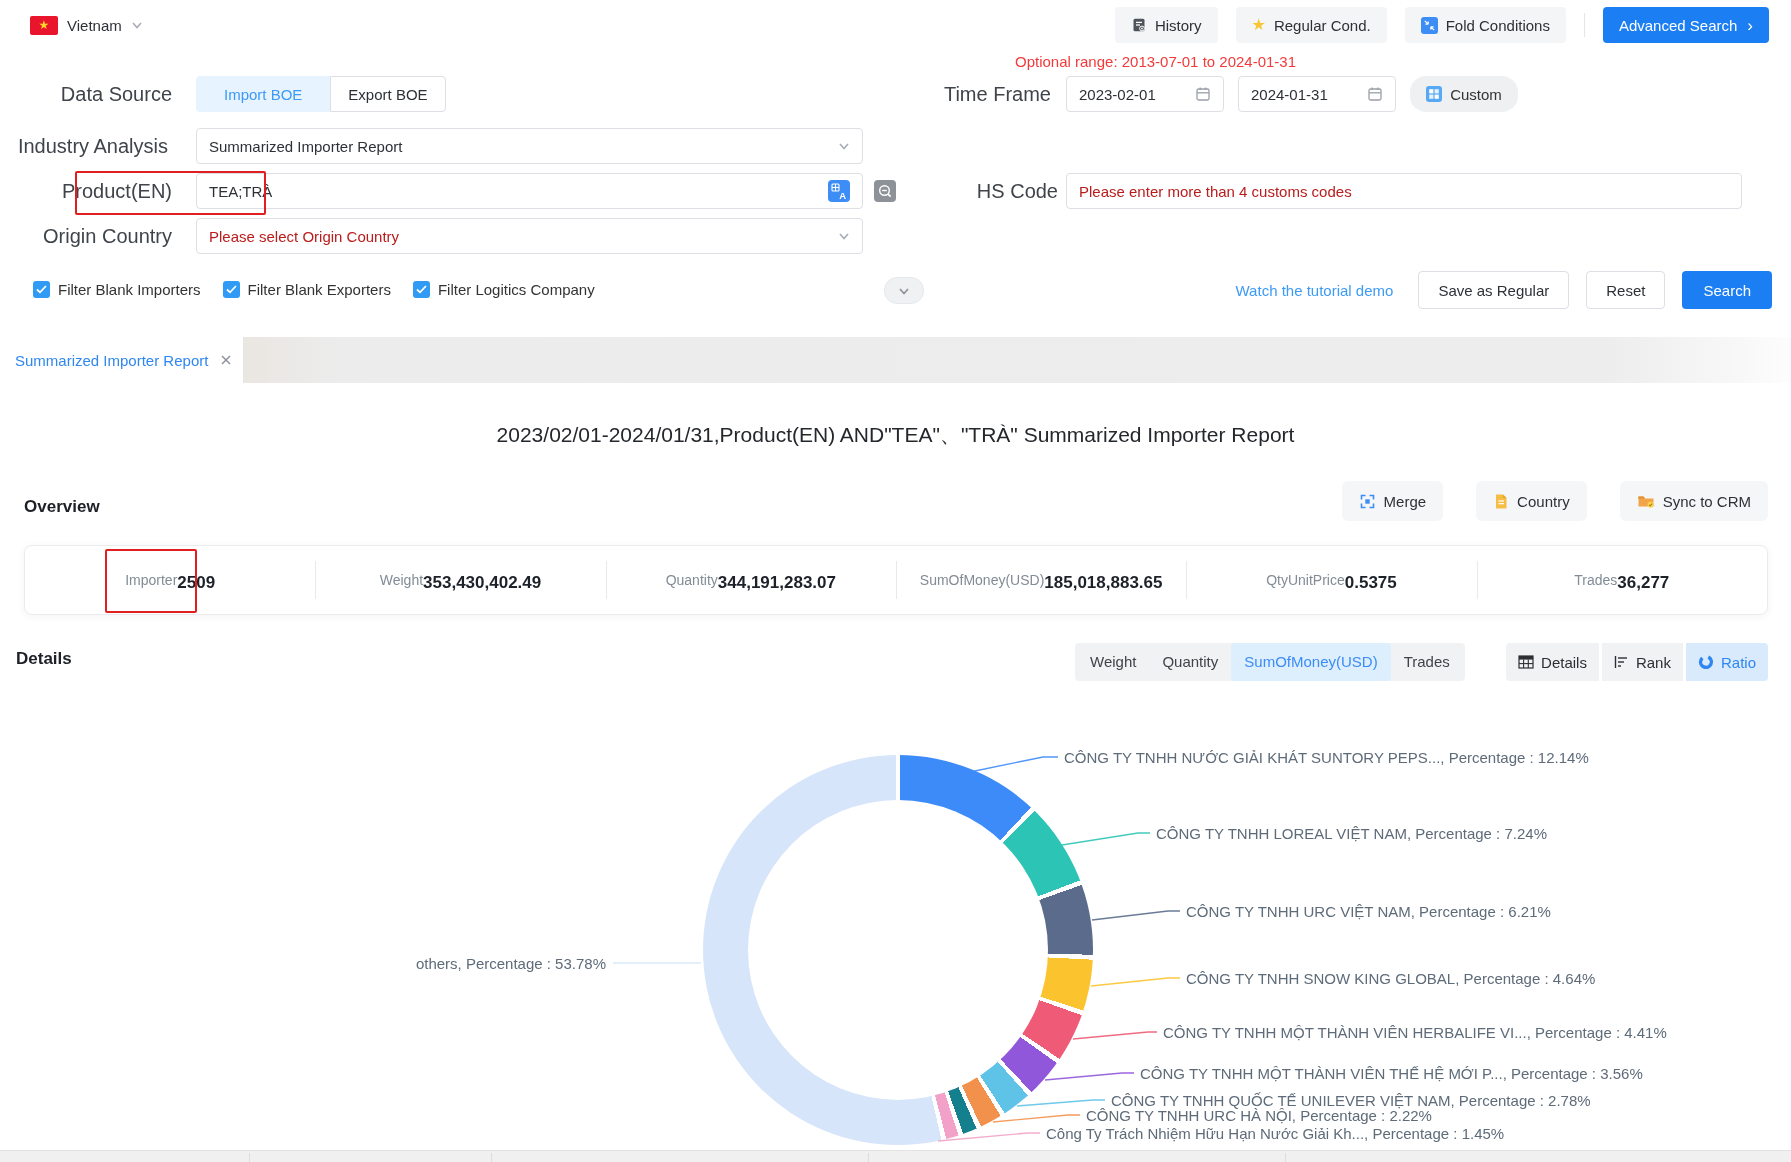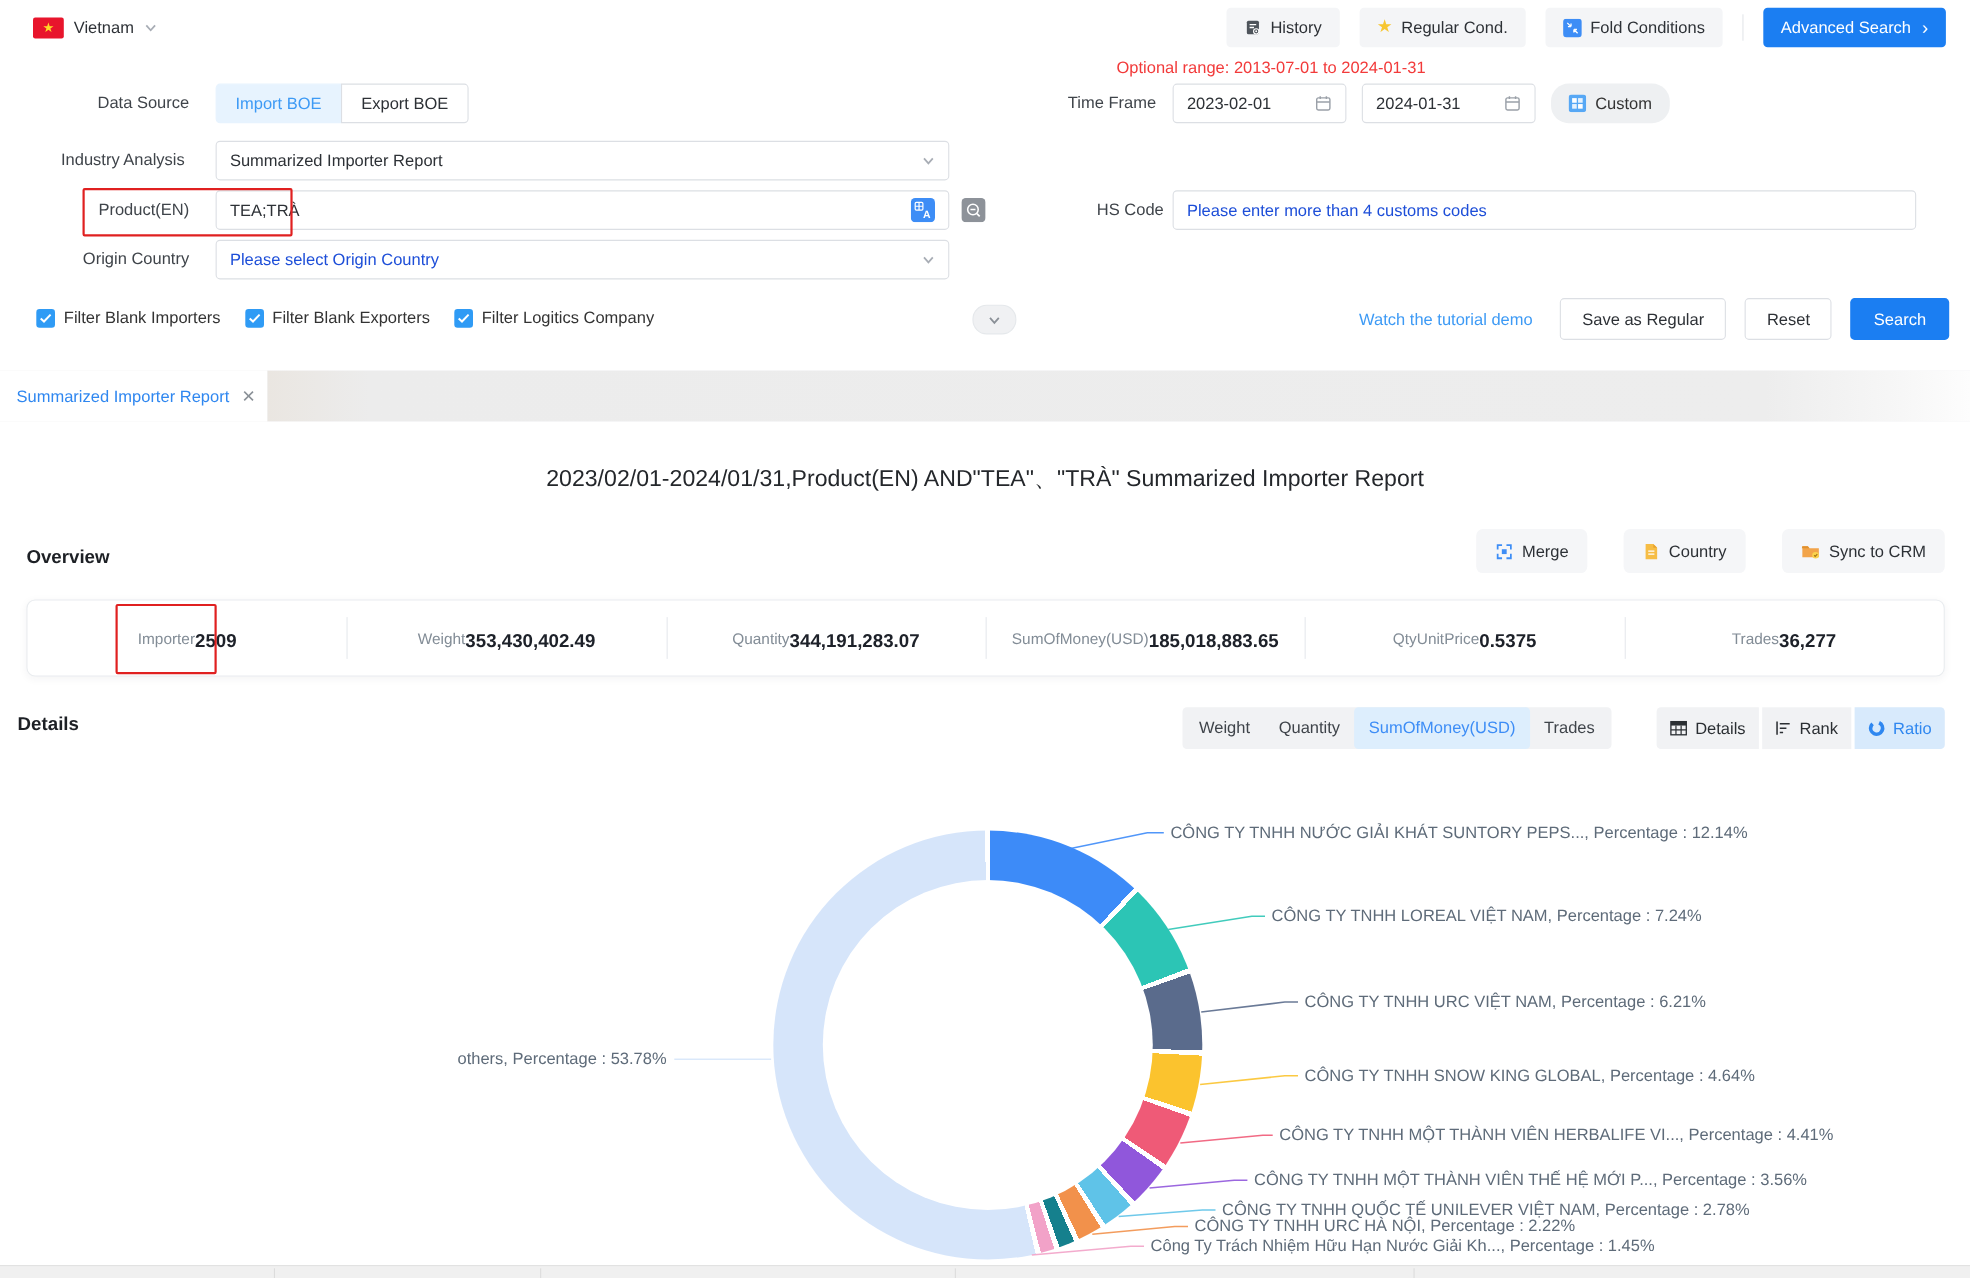--- a/index.html
+++ b/index.html
@@ -13,28 +13,28 @@
   .country-name{font-size:15px;color:#2d3136;}
   .topbar-right{position:absolute;right:22px;top:7px;display:flex;align-items:center;gap:18px;}
   .topbar-btn{display:inline-flex;align-items:center;gap:8px;background:#f4f5f7;border:none;border-radius:4px;
               height:36px;padding:0 16px;font-size:15px;color:#2d3136;cursor:pointer;font-family:inherit;}
   .btn-advanced{background:#1b7ef2;color:#fff;}
   .btn-advanced .chev-r{font-size:17px;line-height:1;margin-left:2px;}
   .vdiv{width:1px;height:24px;background:#e3e6ea;}
   .star{color:#f7c631;font-size:16px;line-height:1;}
   
   .filters{position:absolute;left:0;top:50px;right:0;height:287px;background:#fff;}
-  .flabel{position:absolute;width:160px;text-align:right;font-size:15px;color:#3f444a;line-height:36px;}
+  .flabel{position:absolute;width:160px;text-align:right;font-size:20px;color:#3f444a;line-height:36px;}
   .inp{position:absolute;height:36px;border:1px solid #dcdfe4;border-radius:4px;background:#fff;
        box-sizing:border-box;display:flex;align-items:center;padding:12px 12px;font-size:15px;color:#2d3136;}
-  .ph{color:#1d4ed8;}
+  .ph{color:#b91c1c;}
   .inp .chev{margin-left:auto;}
   .seg{position:absolute;left:196px;top:26px;display:flex;height:36px;}
   .seg-import{background:#e7f3fe;color:#3d9af5;border:1px solid #e7f3fe;border-radius:4px 0 0 4px;
-              padding:0 17px;display:flex;align-items:center;cursor:pointer;}
+              padding:0 27px;display:flex;align-items:center;cursor:pointer;}
   .seg-export{background:#fff;color:#2d3136;border:1px solid #dcdfe4;border-radius:0 4px 4px 0;
               padding:0 17px;display:flex;align-items:center;cursor:pointer;box-sizing:border-box;}
   .optional{position:absolute;left:1015px;top:3px;color:#f23a3a;font-size:15px;}
   .icon-btn{position:absolute;width:26px;height:26px;display:flex;align-items:center;justify-content:center;cursor:pointer;}
   .cb-row{position:absolute;left:33px;top:231px;display:flex;gap:22px;align-items:center;}
   .cb-item{display:flex;align-items:center;gap:8px;cursor:pointer;}
   .cb-box{width:17px;height:17px;background:#2f9bf5;border-radius:3px;display:flex;align-items:center;justify-content:center;}
   .expand-pill{position:absolute;left:884px;top:227px;width:38px;height:25px;background:#f0f1f3;border:1px solid #e5e8eb;
                border-radius:13px;display:flex;align-items:center;justify-content:center;cursor:pointer;}
   .actions{position:absolute;right:19px;top:221px;display:flex;gap:17px;align-items:center;}

